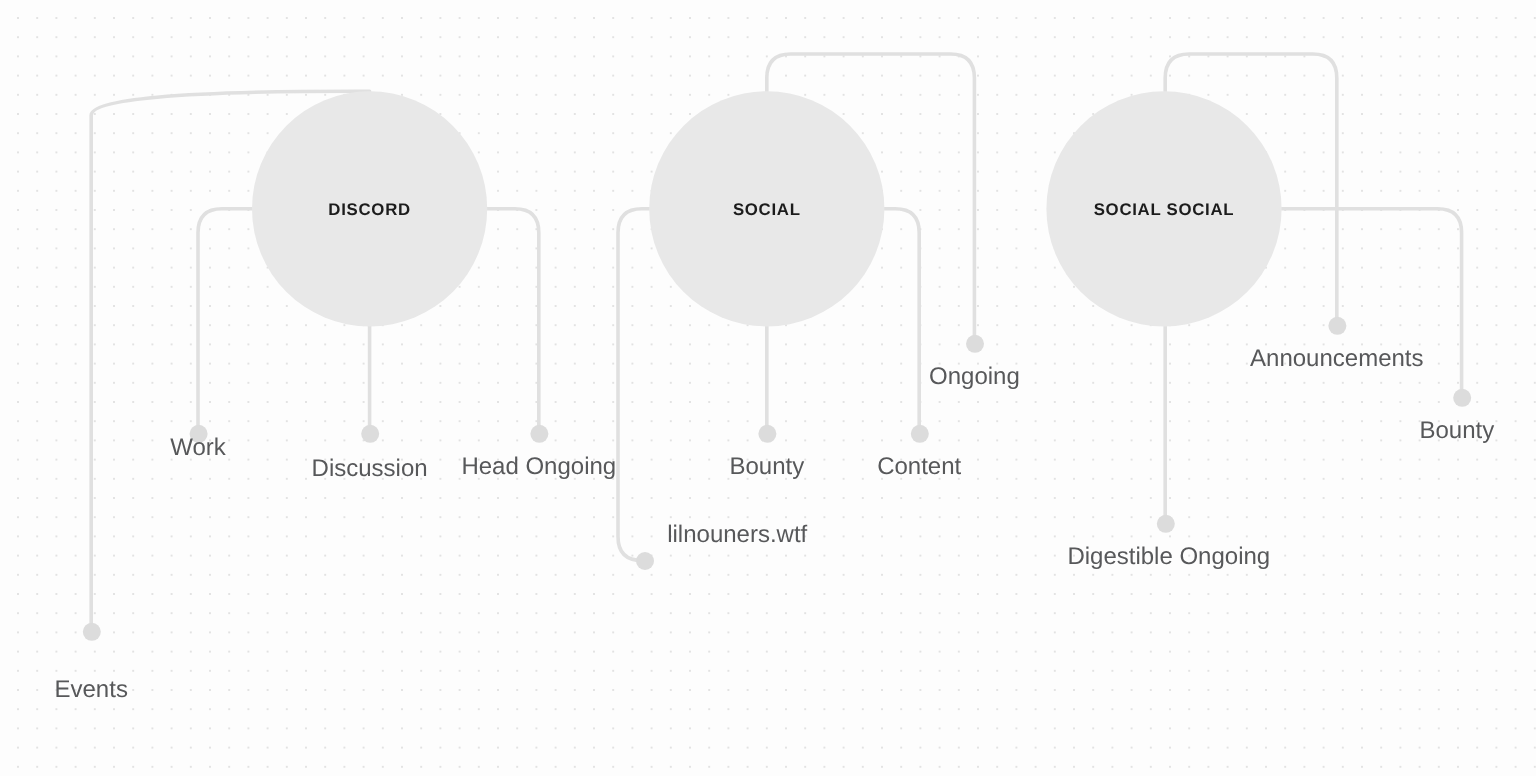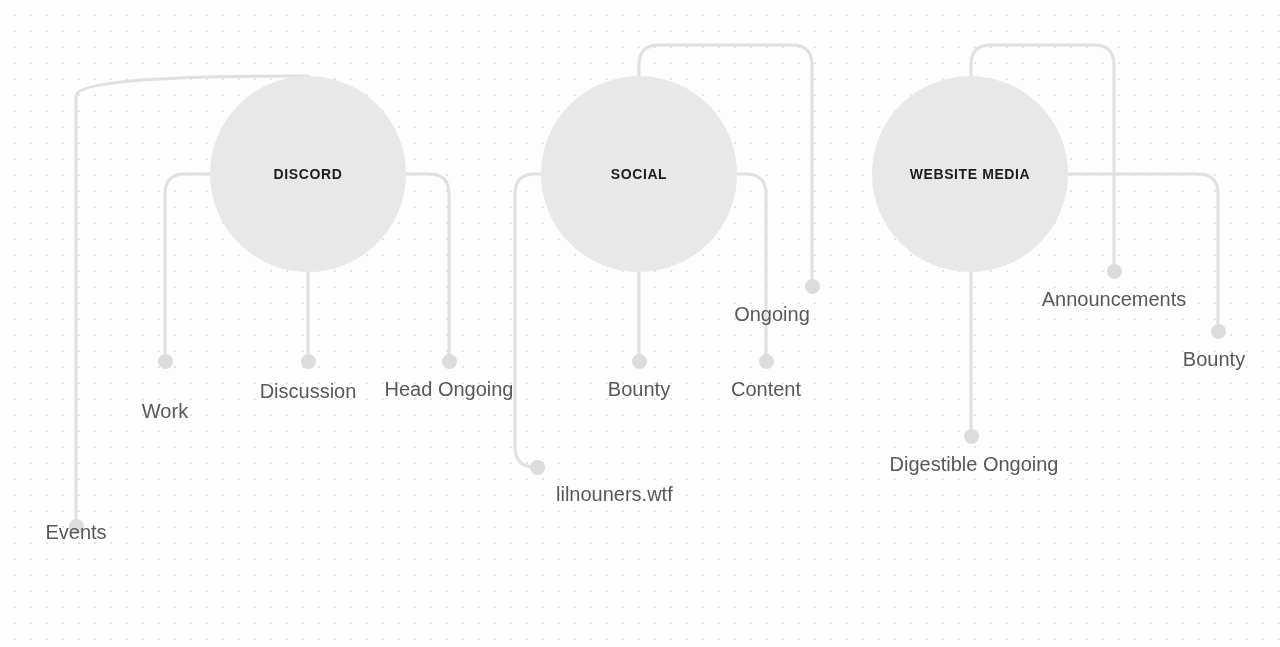--- a/index.html
+++ b/index.html
@@ -88,40 +88,40 @@
     </svg>
 
   <div id="hub-layer">
       <div class="hub" style="left: 210px; top: 76px; width: 196px; height: 196px;">
         <div class="hub-label">DISCORD</div>
       </div>
       <div class="hub" style="left: 541px; top: 76px; width: 196px; height: 196px;">
         <div class="hub-label">SOCIAL</div>
       </div>
       <div class="hub" style="left: 872px; top: 76px; width: 196px; height: 196px;">
-        <div class="hub-label">WEBSITE MEDIA</div>
+        <div class="hub-label">SOCIAL SOCIAL</div>
       </div>
     </div>
   <div id="node-layer">
       <div class="node-dot" style="left: 68.5px; top: 518.5px;"></div>
-      <div class="node-label center" style="left: 76px; top: 521px;">Events</div>
+      <div class="node-label center" style="left: 76px; top: 564px;">Events</div>
       <div class="node-dot" style="left: 157.5px; top: 353.5px;"></div>
-      <div class="node-label center" style="left: 165px; top: 400px;">Work</div>
+      <div class="node-label center" style="left: 165px; top: 362px;">Work</div>
       <div class="node-dot" style="left: 300.5px; top: 353.5px;"></div>
       <div class="node-label center" style="left: 308px; top: 380px;">Discussion</div>
       <div class="node-dot" style="left: 441.5px; top: 353.5px;"></div>
       <div class="node-label center" style="left: 449px; top: 378px;">Head Ongoing</div>
       <div class="node-dot" style="left: 529.5px; top: 459.5px;"></div>
-      <div class="node-label left" style="left: 556px; top: 494px;">lilnouners.wtf</div>
+      <div class="node-label left" style="left: 556px; top: 446px;">lilnouners.wtf</div>
       <div class="node-dot" style="left: 631.5px; top: 353.5px;"></div>
       <div class="node-label center" style="left: 639px; top: 378px;">Bounty</div>
       <div class="node-dot" style="left: 758.5px; top: 353.5px;"></div>
       <div class="node-label center" style="left: 766px; top: 378px;">Content</div>
       <div class="node-dot" style="left: 804.5px; top: 278.5px;"></div>
-      <div class="node-label center" style="left: 772px; top: 303px;">Ongoing</div>
+      <div class="node-label center" style="left: 812px; top: 303px;">Ongoing</div>
       <div class="node-dot" style="left: 963.5px; top: 428.5px;"></div>
       <div class="node-label center" style="left: 974px; top: 453px;">Digestible Ongoing</div>
       <div class="node-dot" style="left: 1106.5px; top: 263.5px;"></div>
       <div class="node-label center" style="left: 1114px; top: 288px;">Announcements</div>
       <div class="node-dot" style="left: 1210.5px; top: 323.5px;"></div>
       <div class="node-label center" style="left: 1214px; top: 348px;">Bounty</div>
     </div>
 
 </div>
 

